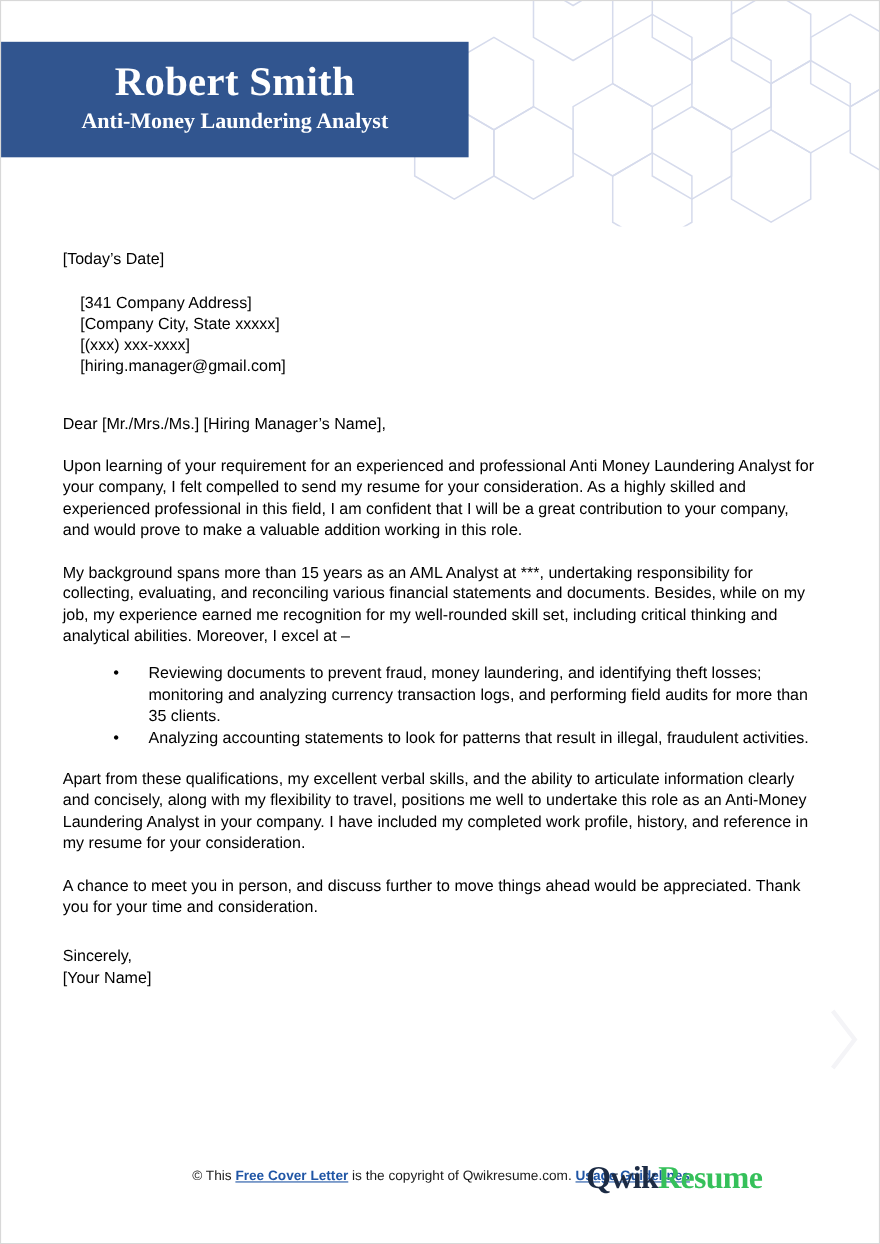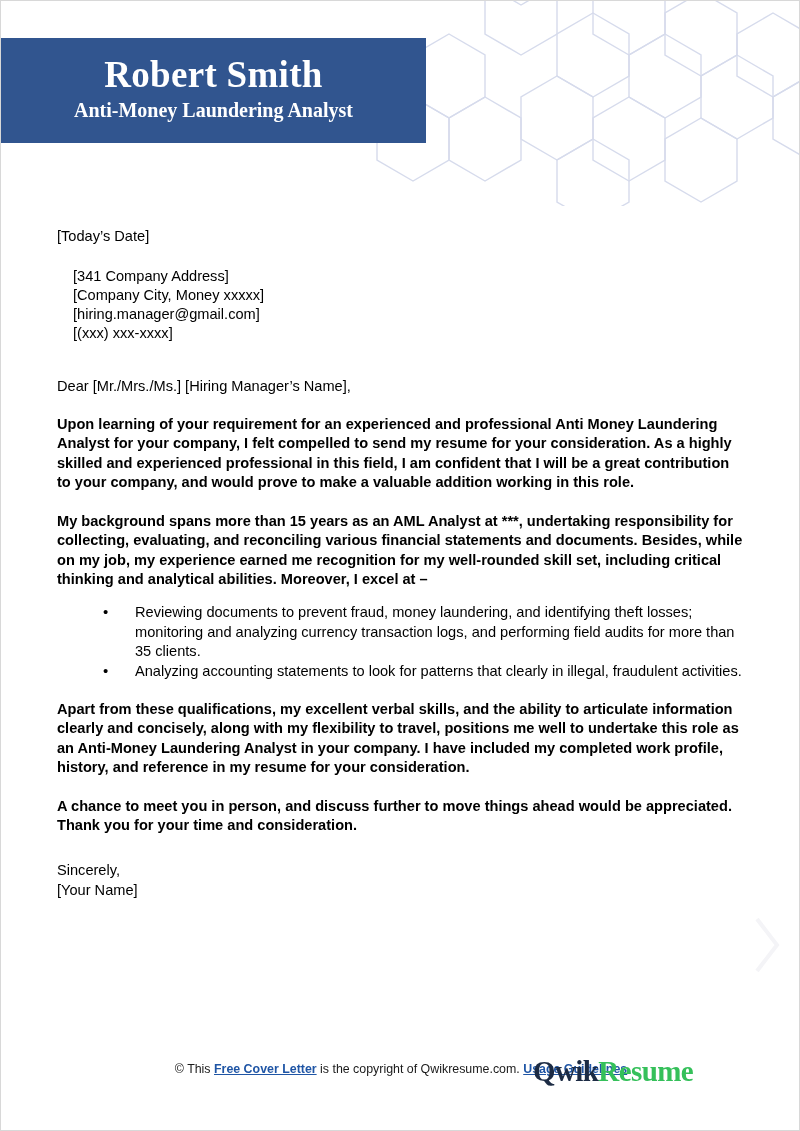--- a/index.html
+++ b/index.html
@@ -84,21 +84,20 @@
     margin: 21px 0 0 16px;
   }
   .meta-block div { line-height: 1.29; }
 
   .salutation {
     margin: 34px 0 0 0;
   }
   p.para {
     margin: 19px 0 0 0;
     text-align: left;
-    font-weight: bold;
   }
   ul.bullets {
     margin: 14px 0 0 0;
     padding-left: 46px;
     list-style: none;
   }
   ul.bullets li {
     position: relative;
     margin: 0 0 0 0;
     padding-left: 32px;
@@ -194,34 +193,34 @@
       <div class="job-title">Anti-Money Laundering Analyst</div>
     </div>
   </div>
 
   <div class="body-wrap">
 
     <div class="meta-date">[Today’s Date]</div>
 
     <div class="meta-block">
       <div>[341 Company Address]</div>
-      <div>[Company City, Money xxxxx]</div>
+      <div>[Company City, State xxxxx]</div>
+      <div>[(xxx) xxx-xxxx]</div>
       <div>[hiring.manager@gmail.com]</div>
-      <div>[(xxx) xxx-xxxx]</div>
     </div>
 
     <div class="salutation">Dear [Mr./Mrs./Ms.] [Hiring Manager’s Name],</div>
 
     <p class="para">Upon learning of your requirement for an experienced and professional Anti Money Laundering Analyst for your company, I felt compelled to send my resume for your consideration. As a highly skilled and experienced professional in this field, I am confident that I will be a great contribution to your company, and would prove to make a valuable addition working in this role.</p>
 
     <p class="para">My background spans more than 15 years as an AML Analyst at ***, undertaking responsibility for collecting, evaluating, and reconciling various financial statements and documents. Besides, while on my job, my experience earned me recognition for my well-rounded skill set, including critical thinking and analytical abilities. Moreover, I excel at –</p>
 
     <ul class="bullets">
       <li>Reviewing documents to prevent fraud, money laundering, and identifying theft losses; monitoring and analyzing currency transaction logs, and performing field audits for more than 35 clients.</li>
-      <li>Analyzing accounting statements to look for patterns that clearly in illegal, fraudulent activities.</li>
+      <li>Analyzing accounting statements to look for patterns that result in illegal, fraudulent activities.</li>
     </ul>
 
     <p class="para">Apart from these qualifications, my excellent verbal skills, and the ability to articulate information clearly and concisely, along with my flexibility to travel, positions me well to undertake this role as an Anti-Money Laundering Analyst in your company. I have included my completed work profile, history, and reference in my resume for your consideration.</p>
 
     <p class="para">A chance to meet you in person, and discuss further to move things ahead would be appreciated. Thank you for your time and consideration.</p>
 
     <div class="closing">
       <div>Sincerely,</div>
       <div>[Your Name]</div>
     </div>

